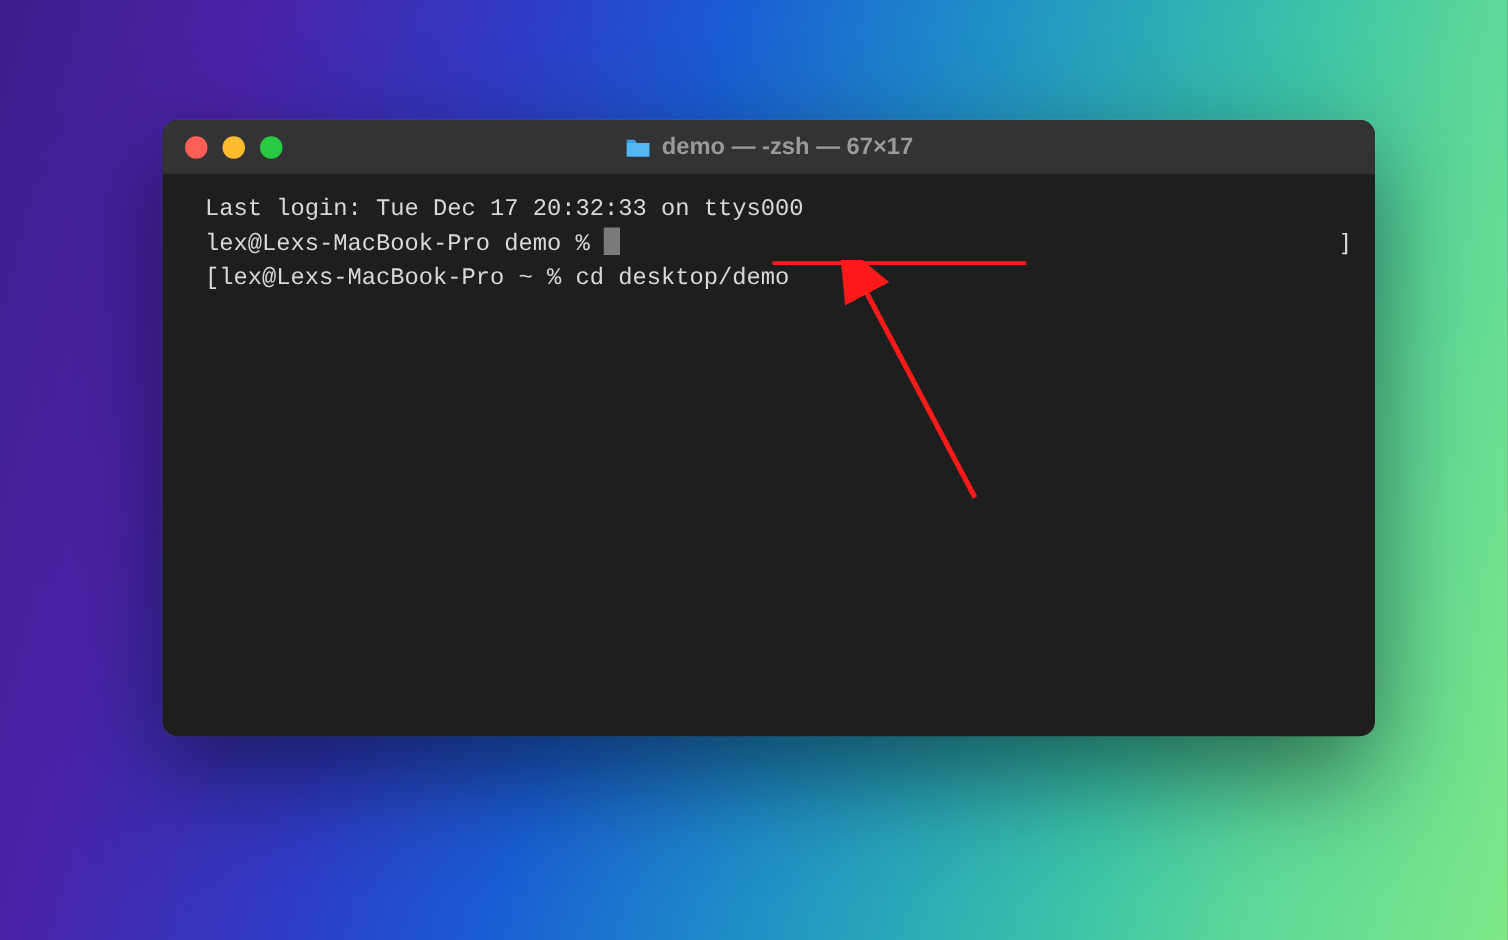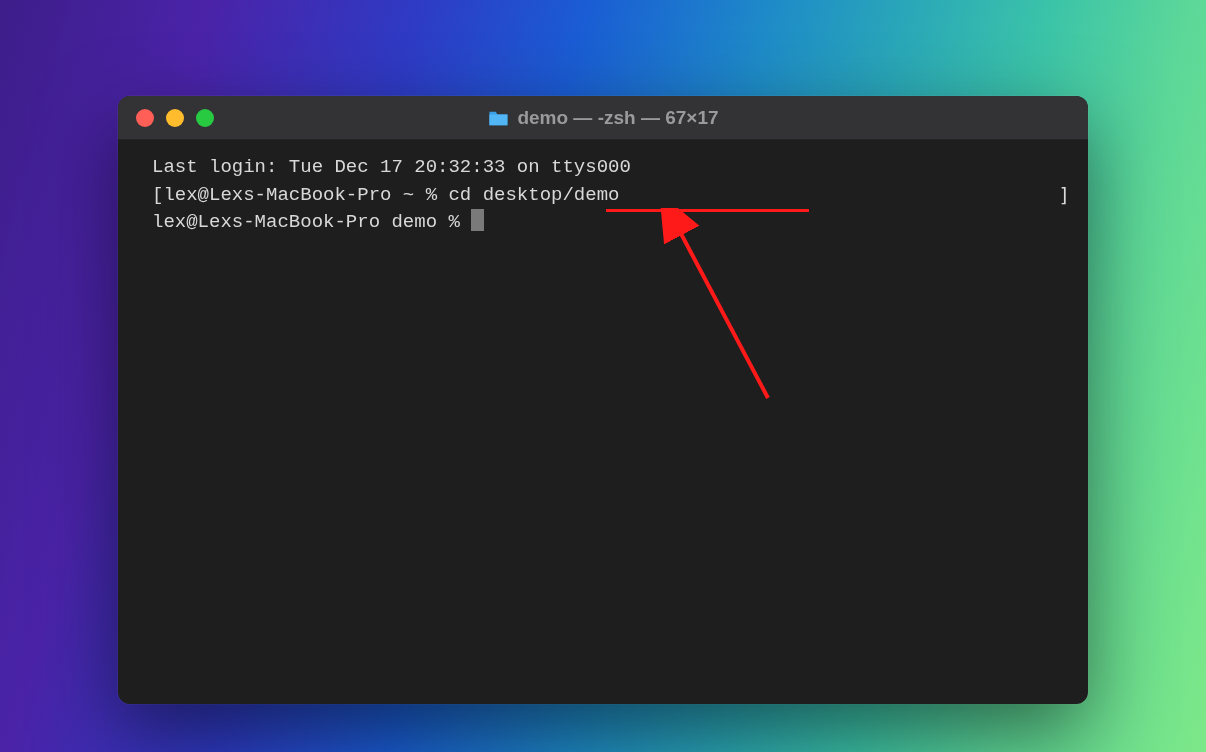--- a/index.html
+++ b/index.html
@@ -19,24 +19,24 @@
         #2aa8b8 65%, 
         #3cc4a8 75%, 
         #5dd898 85%, 
         #7de888 100%);
       position: relative;
       overflow: hidden;
       font-family: -apple-system, BlinkMacSystemFont, "Helvetica Neue", sans-serif;
     }
     .terminal-window {
       position: absolute;
-      left: 118px;
+      left: 130px;
       top: 96px;
       width: 970px;
-      height: 608px;
+      height: 493px;
       background: #1e1e1e;
       border-radius: 12px;
       box-shadow: 0 30px 80px rgba(0,0,0,0.5), 0 0 0 1px rgba(255,255,255,0.05);
       overflow: hidden;
     }
     .titlebar {
       height: 44px;
       background: #333336;
       display: flex;
       align-items: center;
@@ -133,22 +133,22 @@
         <svg viewBox="0 0 24 20">
           <path d="M2 3 L9 3 L11 6 L22 6 L22 18 L2 18 Z" fill="#3ba0e6" stroke="none"></path>
           <path d="M2 6 L22 6 L22 18 L2 18 Z" fill="#52b6f5" stroke="none"></path>
         </svg>
       </span>
       <span>demo — -zsh — 67×17</span>
     </div>
   </div>
   <div class="terminal-body">
     <div class="terminal-line">Last login: Tue Dec 17 20:32:33 on ttys000</div>
+    <div class="terminal-line"><span>lex@Lexs-MacBook-Pro demo % </span><span class="cursor-block"></span></div>
     <div class="terminal-line">[lex@Lexs-MacBook-Pro ~ % cd desktop/demo</div>
-    <div class="terminal-line"><span>lex@Lexs-MacBook-Pro demo % </span><span class="cursor-block"></span></div>
     <span class="bracket-right">]</span>
     <div class="underline-annotation"></div>
     <svg class="annotation-arrow" style="left:510px; top:68px; width:160px; height:200px;">
       <defs>
         <marker id="arrowhead" markerWidth="12" markerHeight="12" refX="2" refY="5" orient="auto">
           <polygon points="0 0, 12 5, 0 10" fill="#ff1a1a"></polygon>
         </marker>
       </defs>
       <line x1="140" y1="190" x2="50" y2="20" stroke="#ff1a1a" stroke-width="4" marker-end="url(#arrowhead)"></line>
     </svg>

